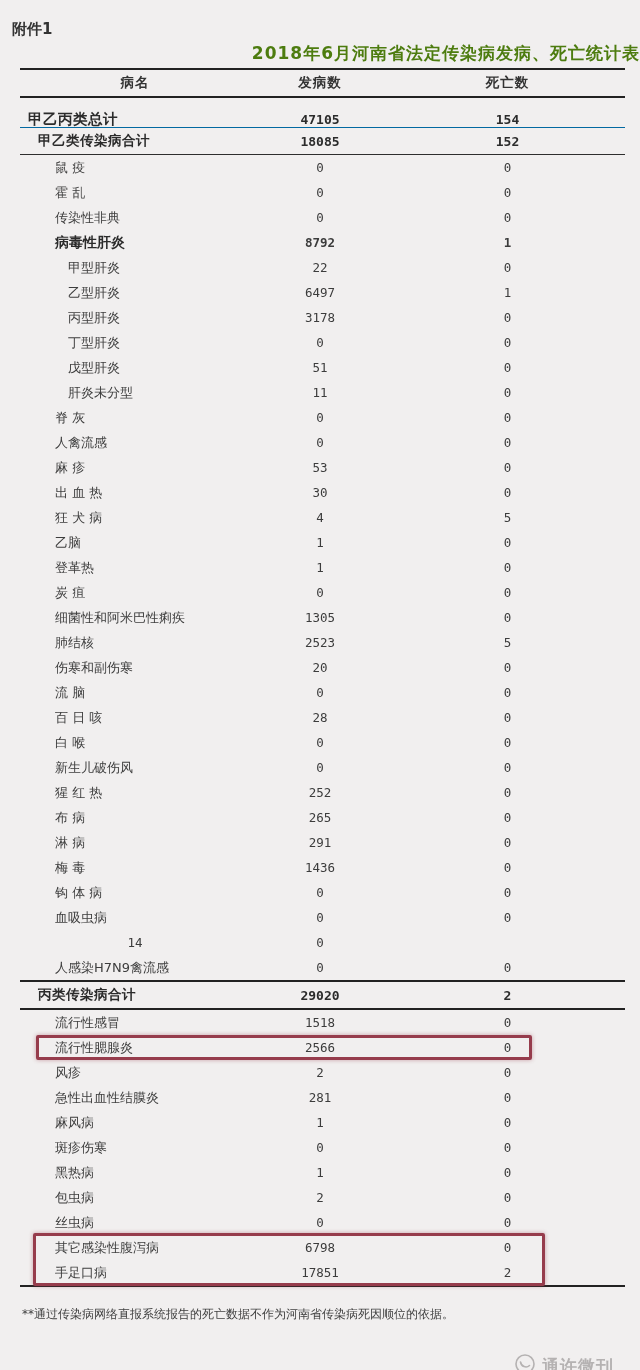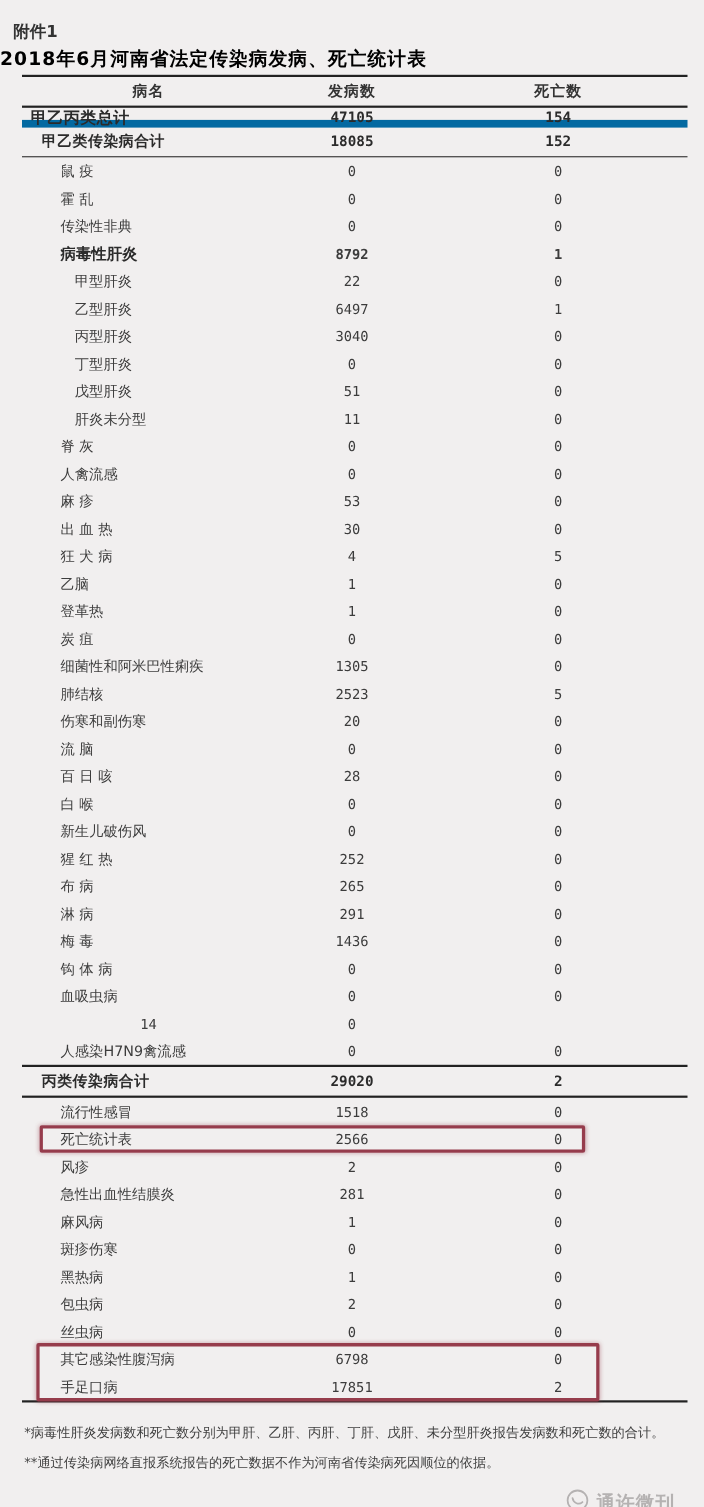--- a/index.html
+++ b/index.html
@@ -14,24 +14,24 @@
   }
   #doc { position: relative; width: 640px; height: 1370px; }
 
   .attach {
     margin: 20px 0 0 12px;
     font-weight: 700;
     font-size: 15px;
     color: #333;
   }
   .title {
-    text-align: left;
+    text-align: right;
     font-weight: 700;
     font-size: 17px;
-    color: #000000;
+    color: #4d7c0f;
     margin-top: 3px;
     letter-spacing: 1px;
   }
 
   .table {
     margin: 3px 15px 0 20px;
     width: 605px;
     border-top: 2px solid #222;
     border-bottom: 2px solid #222;
   }
@@ -43,21 +43,21 @@
   }
   .row.header {
     height: 28px;
     border-bottom: 2px solid #222;
     font-weight: 700;
     font-size: 13.5px;
     color: #333;
   }
   .row.header .hc { text-align: center; letter-spacing: 1px; }
 
-  .row.total  { height: 18px; font-weight: 700; font-size: 14.5px; color: #2b2b2b; border-bottom: 7px solid #0369a1; }
+  .row.total  { height: 18px; font-weight: 700; font-size: 14.5px; color: #2b2b2b; border-bottom: 1px solid #0369a1; margin-top: 12px; }
   .row.total .c1 { padding-left: 8px; letter-spacing: 0.5px; }
   .row.subtotal { height: 27px; font-weight: 700; font-size: 13.5px; color: #2b2b2b; border-bottom: 1px solid #2e2e2e; }
   .row.subtotal .c1 { padding-left: 18px; letter-spacing: 0.5px; }
   .row.rule-above { border-top: 2px solid #222; border-bottom: 2px solid #222; height: 30px; }
 
   .row.normal, .row.sub { height: 25px; font-size: 13px; }
   .row.normal .c1 { padding-left: 35px; }
   .row.sub .c1 { padding-left: 48px; }
   .row.bold { font-weight: 700; font-size: 14px; color: #2b2b2b; }
 
@@ -154,21 +154,21 @@
           <div class="c2">22</div>
           <div class="c3">0</div>
         </div>
         <div class="row sub">
           <div class="c1">乙型肝炎</div>
           <div class="c2">6497</div>
           <div class="c3">1</div>
         </div>
         <div class="row sub">
           <div class="c1">丙型肝炎</div>
-          <div class="c2">3040</div>
+          <div class="c2">3178</div>
           <div class="c3">0</div>
         </div>
         <div class="row sub">
           <div class="c1">丁型肝炎</div>
           <div class="c2">0</div>
           <div class="c3">0</div>
         </div>
         <div class="row sub">
           <div class="c1">戊型肝炎</div>
           <div class="c2">51</div>
@@ -297,21 +297,21 @@
           <div class="c1">丙类传染病合计</div>
           <div class="c2">29020</div>
           <div class="c3">2</div>
         </div>
         <div class="row normal">
           <div class="c1">流行性感冒</div>
           <div class="c2">1518</div>
           <div class="c3">0</div>
         </div>
         <div class="row normal">
-          <div class="c1">死亡统计表</div>
+          <div class="c1">流行性腮腺炎</div>
           <div class="c2">2566</div>
           <div class="c3">0</div>
           <div class="hl-one"></div>
         </div>
         <div class="row normal">
           <div class="c1">风疹</div>
           <div class="c2">2</div>
           <div class="c3">0</div>
         </div>
         <div class="row normal">
@@ -352,21 +352,20 @@
         </div>
         <div class="row normal">
           <div class="c1">手足口病</div>
           <div class="c2">17851</div>
           <div class="c3">2</div>
         </div>
       </div>
   </div>
 
   <div class="footnotes">
-    <div>*病毒性肝炎发病数和死亡数分别为甲肝、乙肝、丙肝、丁肝、戊肝、未分型肝炎报告发病数和死亡数的合计。</div>
     <div>**通过传染病网络直报系统报告的死亡数据不作为河南省传染病死因顺位的依据。</div>
   </div>
 
   <div class="watermark">
     <span>
       <svg width="22" height="22" viewBox="0 0 22 22">
         <circle cx="11" cy="11" r="9" fill="none" stroke="#b5b2b2" stroke-width="1.6"></circle>
         <path d="M6.5 9 a5.5 6 0 0 0 9 3.5" fill="none" stroke="#b5b2b2" stroke-width="1.6" stroke-linecap="round"></path>
       </svg>
     </span>

